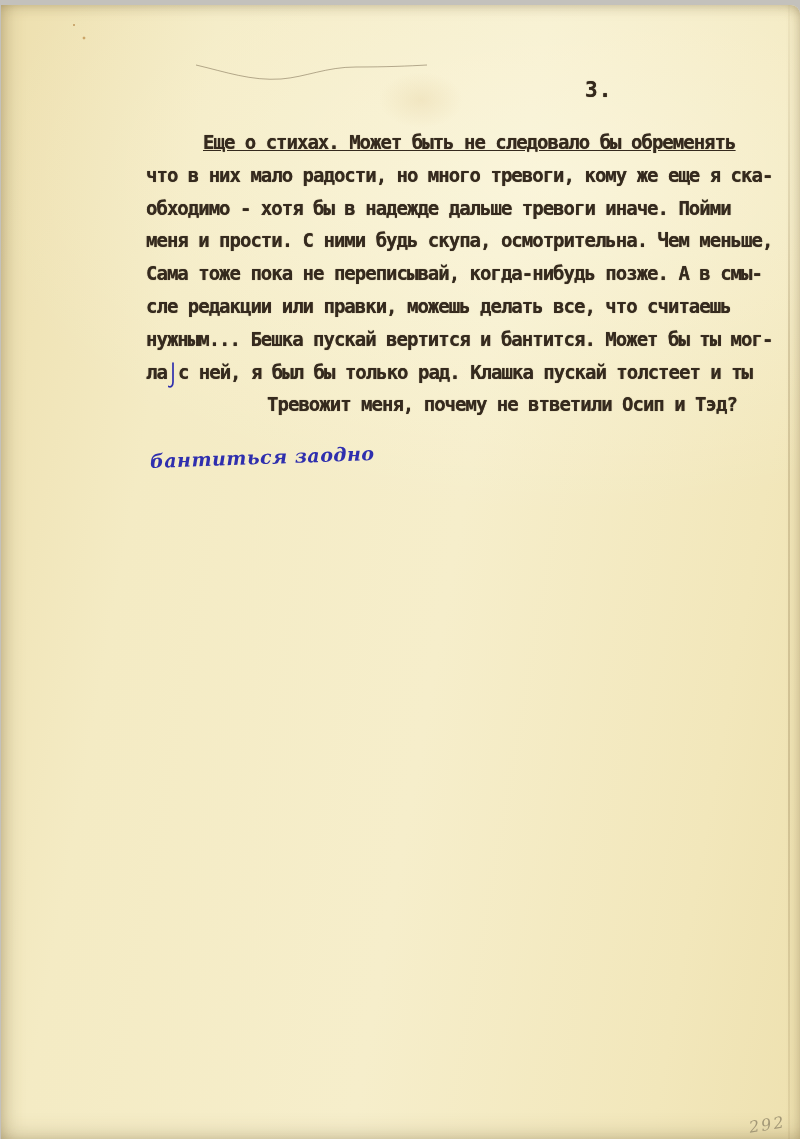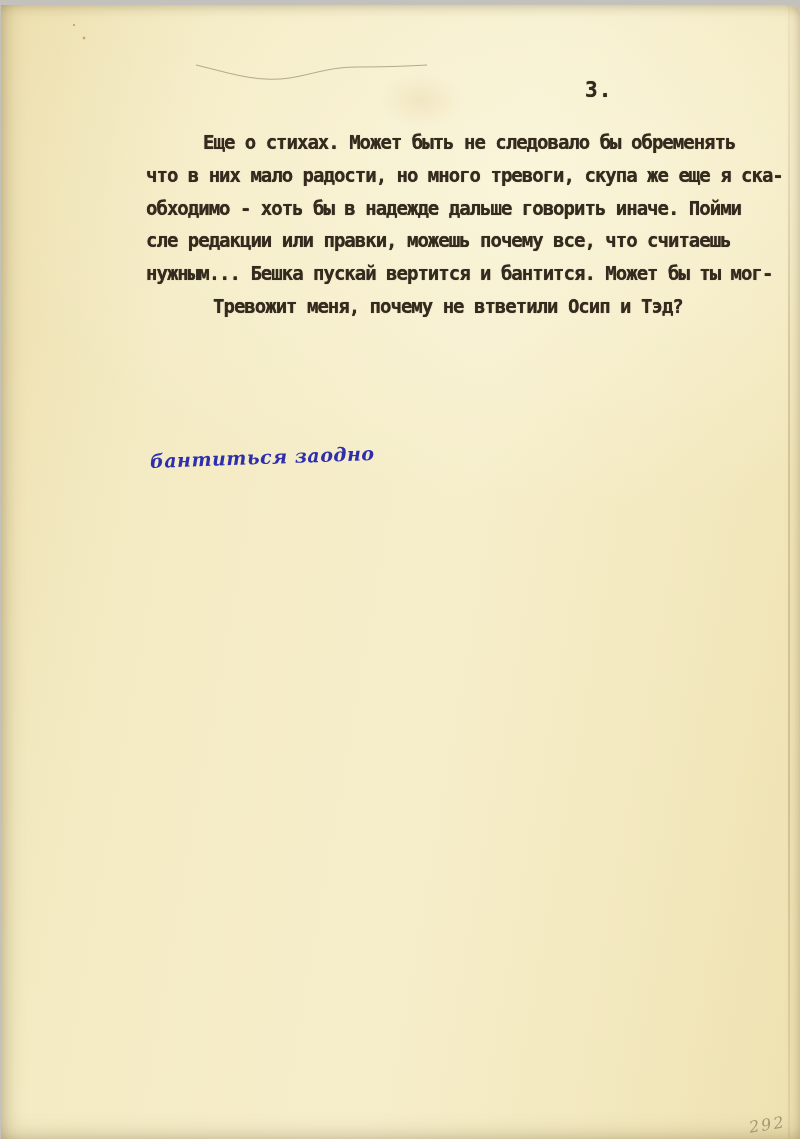--- a/index.html
+++ b/index.html
@@ -35,22 +35,22 @@
     text-shadow:0 0 .7px rgba(45,32,18,.9);
   }
   .body-text{
     position:absolute;left:145px;top:121px;width:645px;
     font-size:19px;font-weight:700;line-height:32.8px;
     letter-spacing:-1px;color:#352a1e;
     text-shadow:0 0 .7px rgba(48,34,18,.85);
     white-space:nowrap;
   }
   .line{height:32.8px;}
-  .indent1{padding-left:57px;}
-  .indent2{padding-left:67px;}
+  .indent1{padding-left:57px;text-decoration:underline;}
+  .indent2{padding-left:67px;text-align:center;}
   .caret-mark{display:inline-block;width:9px;height:26px;vertical-align:-9px;margin:0 1px 0 1px;}
   .annotation{
     position:absolute;left:149px;top:441px;
     font-family:"DejaVu Serif", serif;font-style:italic;font-weight:700;
     font-size:19px;color:#2f2fae;letter-spacing:.5px;
     transform:rotate(-2deg);white-space:nowrap;
   }
   .pencil{
     position:absolute;left:748px;top:1110px;
     font-family:"DejaVu Serif", serif;font-style:italic;
@@ -64,24 +64,29 @@
 <div class="paper">
 
   <svg class="hair" width="260" height="34" viewBox="0 0 260 34">
     <path d="M15,8 C45,15 70,24 100,22 C125,20 145,10 175,10 C205,10 228,9 246,8" fill="none" stroke="rgba(108,92,66,.55)" stroke-width="0.9"></path>
   </svg>
 
   <div class="pagenum">3.</div>
 
   <div class="body-text">
     <div class="line indent1">Еще о стихах. Может быть не следовало бы обременять</div>
-    <div class="line">что в них мало радости, но много тревоги, скупа же еще я ска-</div>
-    <div class="line">обходимо - хоть бы в надежде дальше говорить иначе. Пойми</div>
-    <div class="line">сле редакции или правки, можешь почему все, что считаешь</div>
+    <div class="line">что в них мало радости, но много тревоги, кому же еще я ска-</div>
+    <div class="line">обходимо - хотя бы в надежде дальше тревоги иначе. Пойми</div>
+    <div class="line">меня и прости. С ними будь скупа, осмотрительна. Чем меньше,</div>
+    <div class="line">Сама тоже пока не переписывай, когда-нибудь позже. А в смы-</div>
+    <div class="line">сле редакции или правки, можешь делать все, что считаешь</div>
     <div class="line">нужным... Бешка пускай вертится и бантится. Может бы ты мог-</div>
+    <div class="line"><span>ла</span><span class="caret-mark"><svg width="9" height="26" viewBox="0 0 9 26">
+            <path d="M5,1 L5,20 C5,24 3,25.5 0.5,24.5" fill="none" stroke="#2f2fae" stroke-width="1.7" stroke-linecap="round"></path>
+          </svg></span><span>с ней, я был бы только рад. Клашка пускай толстеет и ты</span></div>
     <div class="line indent2">Тревожит меня, почему не втветили Осип и Тэд?</div>
   </div>
 
   <div class="annotation">бантиться заодно</div>
 
   <div class="pencil">292</div>
 
   <div class="crease"></div>
 </div>
 

